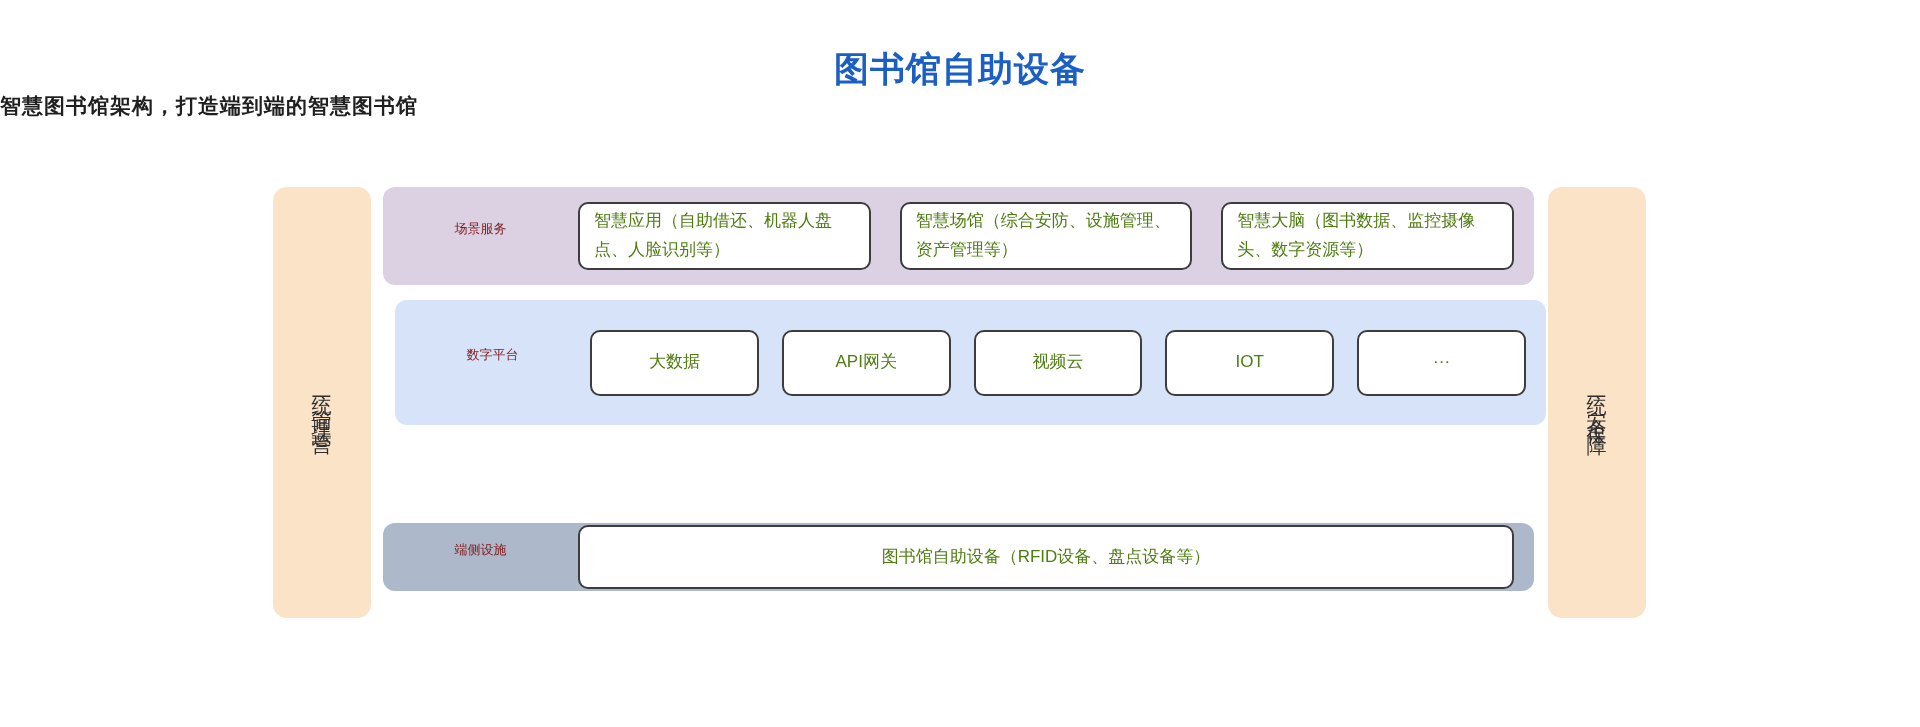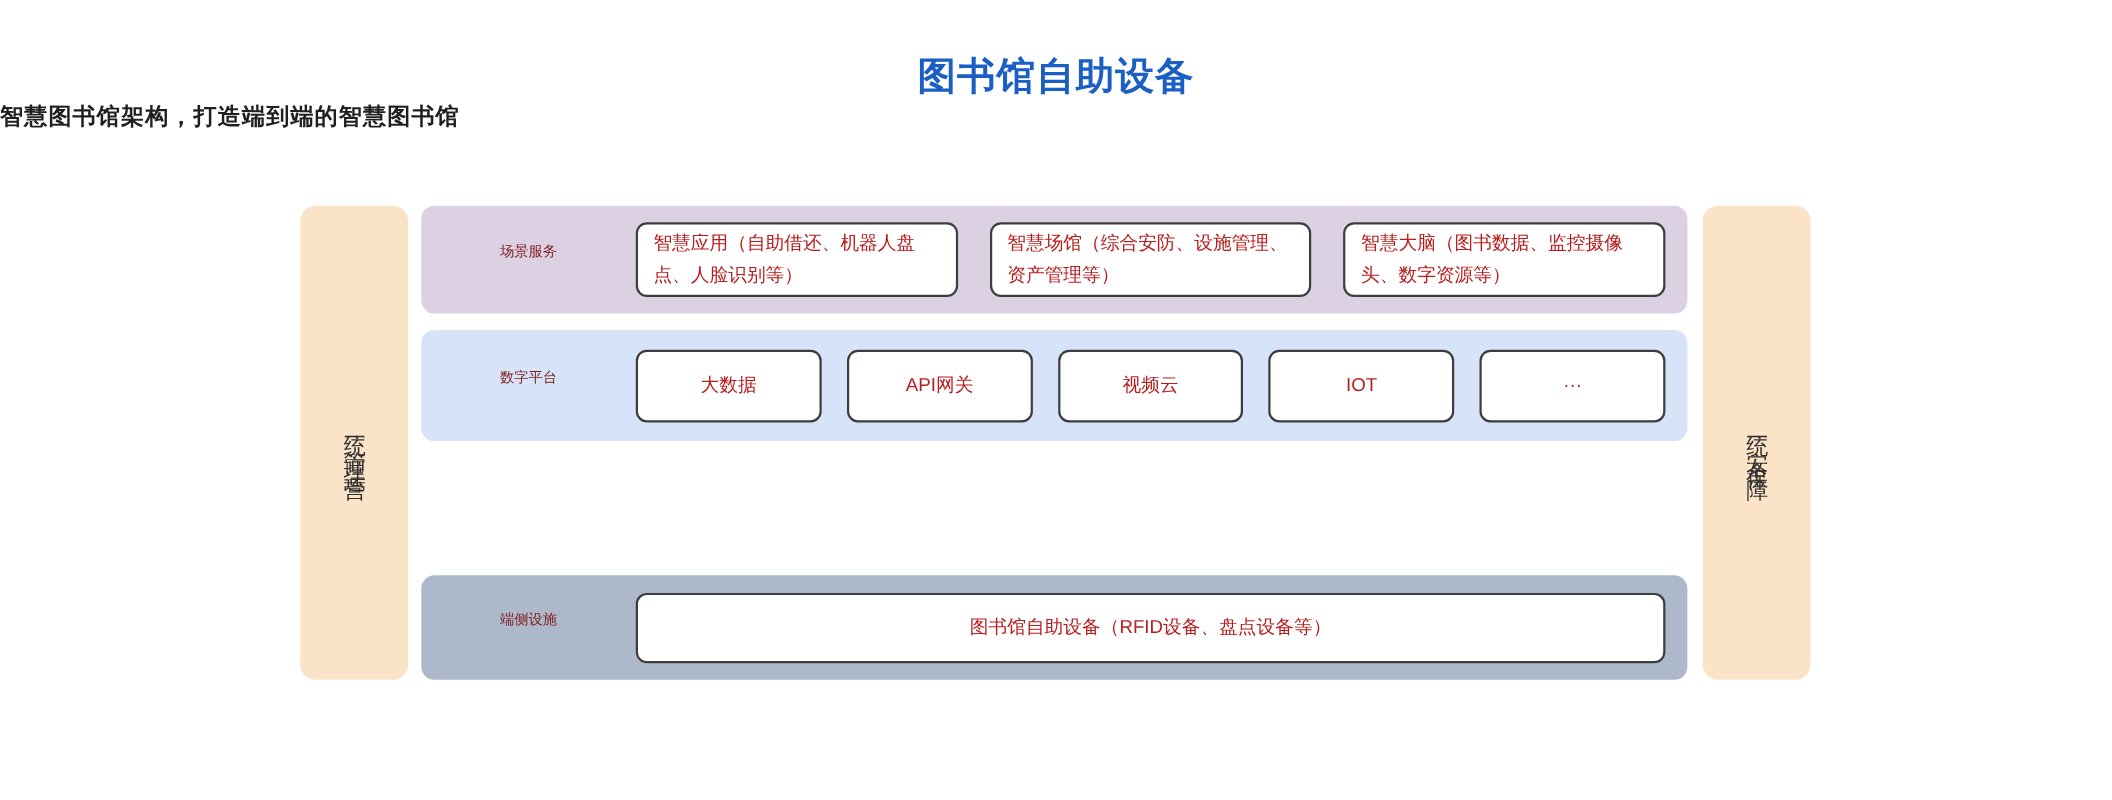--- a/index.html
+++ b/index.html
@@ -12,36 +12,36 @@
             font-size:21px;font-weight:600;color:#1f1f1f;letter-spacing:1px;}
 
   .vbar{position:absolute;top:187px;width:98px;height:431px;border-radius:14px;
         display:flex;align-items:center;justify-content:center;}
   .vbar.left{left:273px;}
   .vbar.right{left:1548px;}
   .vtext{writing-mode:vertical-rl;font-size:20px;color:#2e2e2e;letter-spacing:8px;line-height:1;}
 
   .layer{position:absolute;left:383px;width:1151px;border-radius:12px;}
   .layer-0{top:187px;height:98px;}
-  .layer-1{top:300px;height:101px;}
+  .layer-1{top:300px;height:125px;margin-left:12px;}
   .layer-2{top:412px;height:96px;}
-  .layer-3{top:523px;height:95px;text-decoration:underline;}
+  .layer-3{top:523px;height:68px;text-decoration:underline;}
 
   .layer-label{position:absolute;left:0;top:0;bottom:15px;width:195px;
                display:flex;align-items:center;justify-content:center;
                font-size:13px;color:#7f1d1d;}
   .boxes{position:absolute;left:195px;right:20px;top:0;bottom:0;
          display:flex;align-items:center;}
   .gap-lg{gap:29px;}
   .gap-md{gap:23px;}
   .gap-xl{gap:27px;}
 
   .box{flex:1;height:68px;background:#ffffff;border:2px solid #3d3d3d;border-radius:10px;
        display:flex;align-items:center;justify-content:center;
-       font-size:17px;color:#b91c1c;line-height:1.7;box-sizing:border-box;
+       font-size:17px;color:#4d7c0f;line-height:1.7;box-sizing:border-box;
        padding:0 14px;text-align:center;}
   .layer-1 .box{height:66px;}
   .layer-3 .box{height:64px;}
   .box.align-left{justify-content:flex-start;text-align:left;}
 </style>
 </head>
 <body>
 
 <div class="canvas">
 

